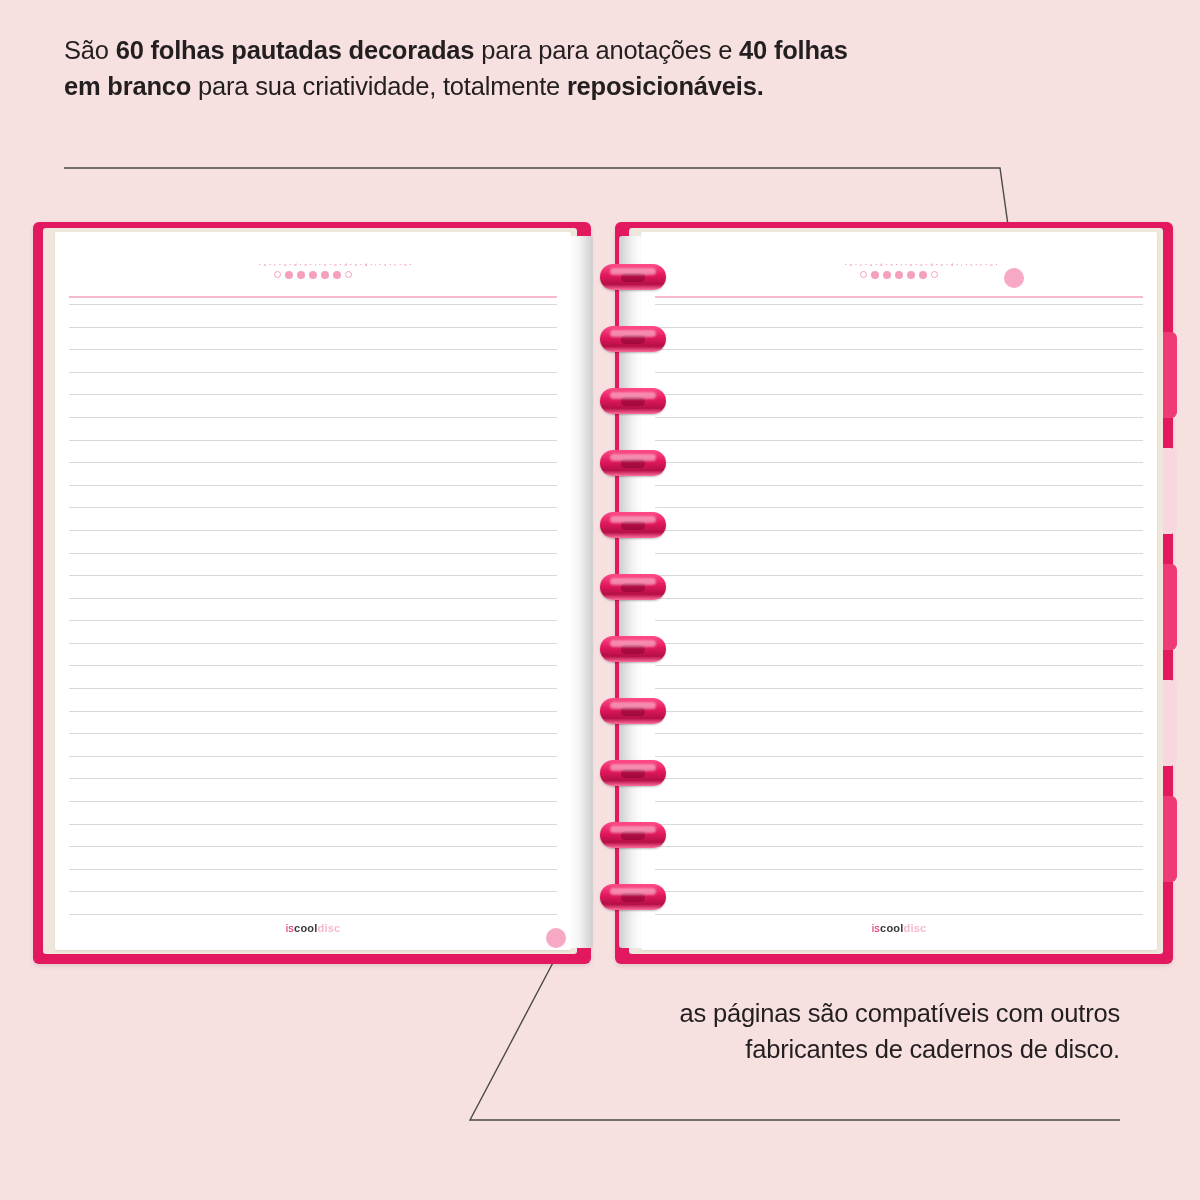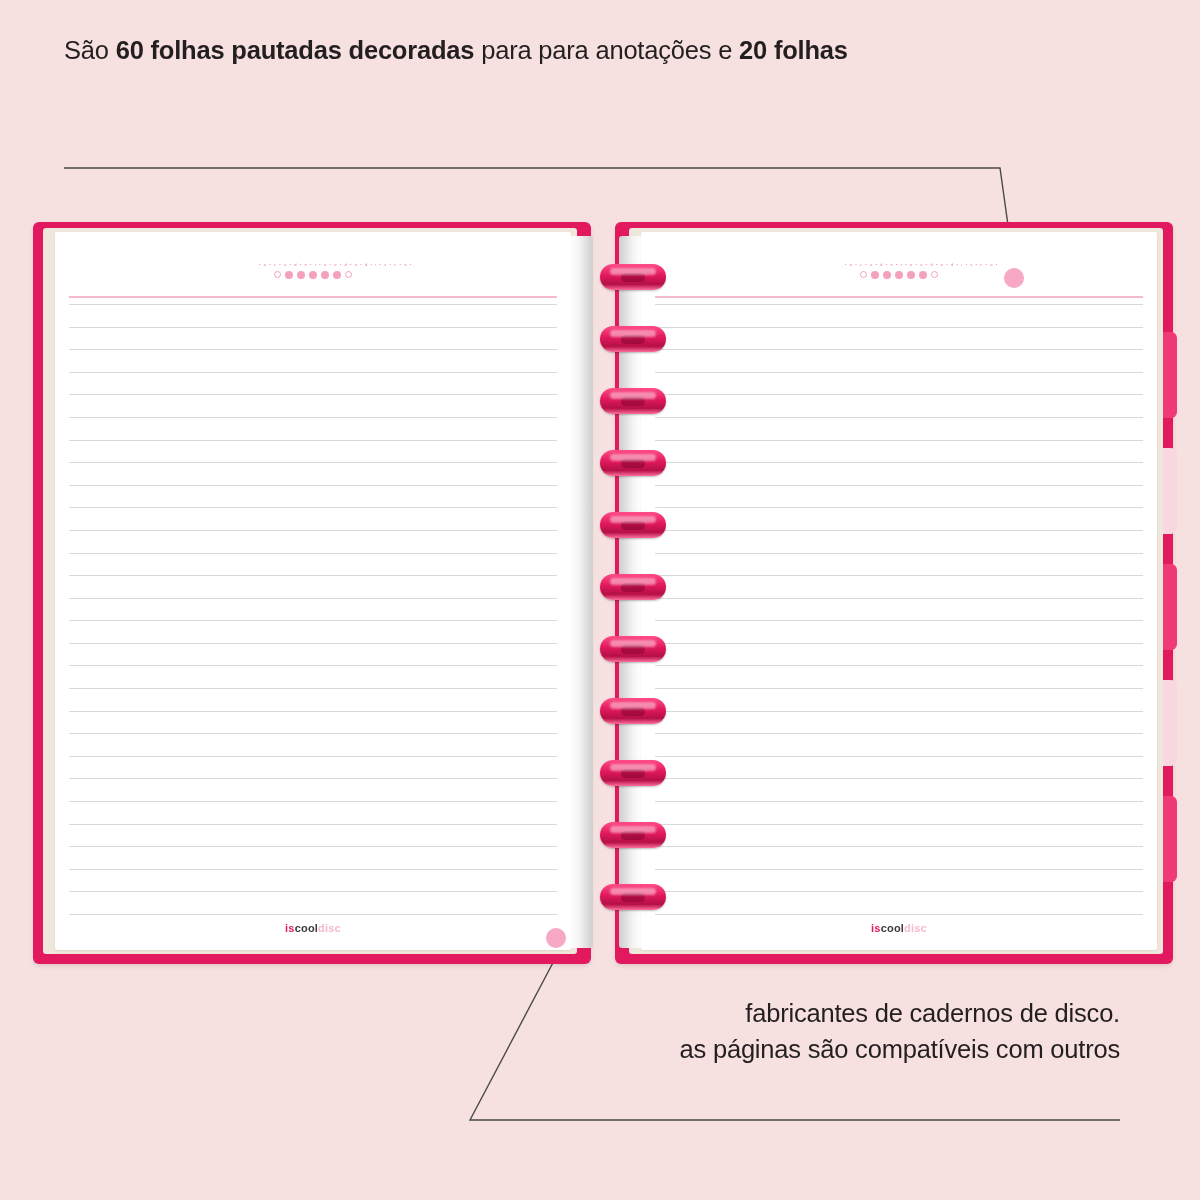--- a/index.html
+++ b/index.html
@@ -167,21 +167,21 @@
   
   .brand {
     position: absolute;
     bottom: 16px;
     left: 50%;
     transform: translateX(-50%);
     font-size: 11px;
     letter-spacing: 0.2px;
     white-space: nowrap;
   }
-  .brand .i   { color: #e3195f; font-weight: bold; }
+  .brand .i   { color: #e3195f; font-weight: normal; }
   .brand .c   { color: #3a3a3a; font-weight: bold; }
   .brand .s   { color: #f6b9cd; font-weight: bold; }
 
   
   .disc {
     position: absolute;
     width: 66px;
     height: 26px;
     left: 567px;
     border-radius: 13px / 13px;
@@ -226,21 +226,24 @@
     background: #f7a8c4;
   }
 </style>
 </head>
 <body>
 
 <div id="stage">
 
   <div class="caption-top">
     <div>
-      <span>São </span><span class="b">60 folhas pautadas decoradas</span><span> para para anotações e </span><span class="b">20 folhas</span>
+      <span>São </span><span class="b">60 folhas pautadas decoradas</span><span> para para anotações e </span><span class="b">40 folhas</span>
+    </div>
+    <div>
+      <span class="b">em branco</span><span> para sua criatividade, totalmente </span><span class="b">reposicionáveis.</span>
     </div>
   </div>
 
   <svg class="leader" width="1200" height="1200" style="left:0;top:0;">
     <path d="M 64 168 L 1000 168 L 1014 268" fill="none" stroke="#4a4a4a" stroke-width="1.4"></path>
     <path d="M 566 938 L 470 1120 L 1120 1120" fill="none" stroke="#4a4a4a" stroke-width="1.4"></path>
   </svg>
 
   <div class="notebook">
 
@@ -369,17 +372,17 @@
         <div class="disc" style="top: 538px;"></div>
         <div class="disc" style="top: 600px;"></div>
         <div class="disc" style="top: 662px;"></div>
       </div>
   </div>
 
   <div class="dot" style="left:1004px; top:268px;"></div>
   <div class="dot" style="left:546px;  top:928px;"></div>
 
   <div class="caption-bottom">
+    <div>as páginas são compatíveis com outros</div>
     <div>fabricantes de cadernos de disco.</div>
-    <div>as páginas são compatíveis com outros</div>
   </div>
 
 </div>
 
 </body></html>

